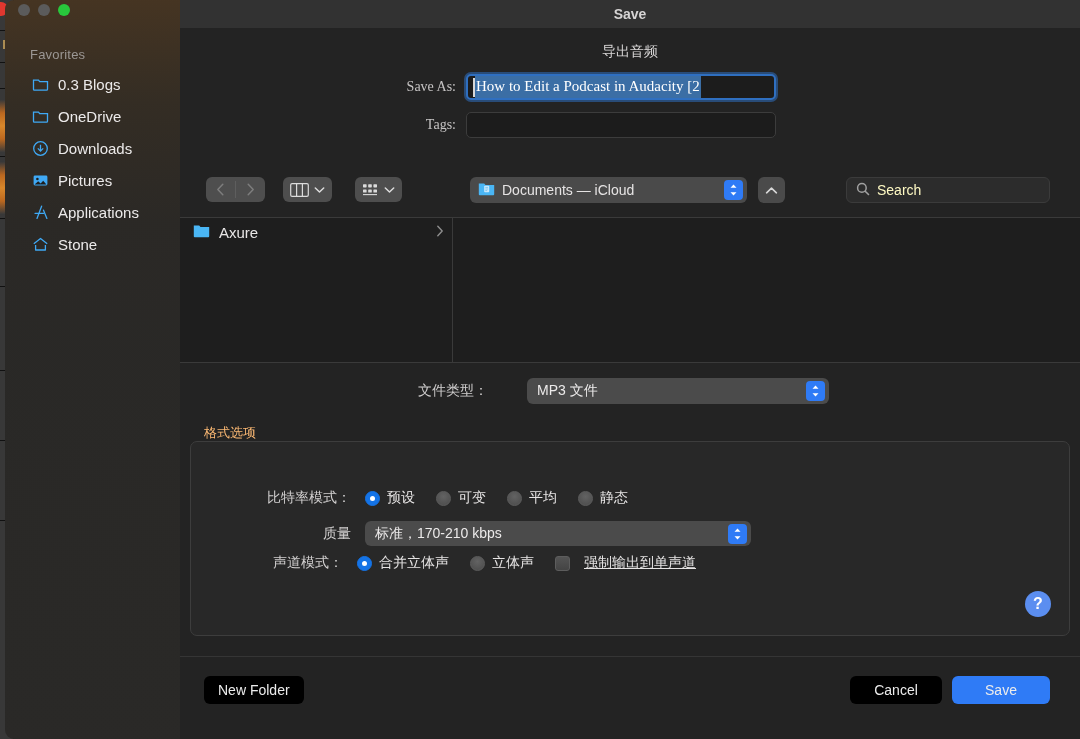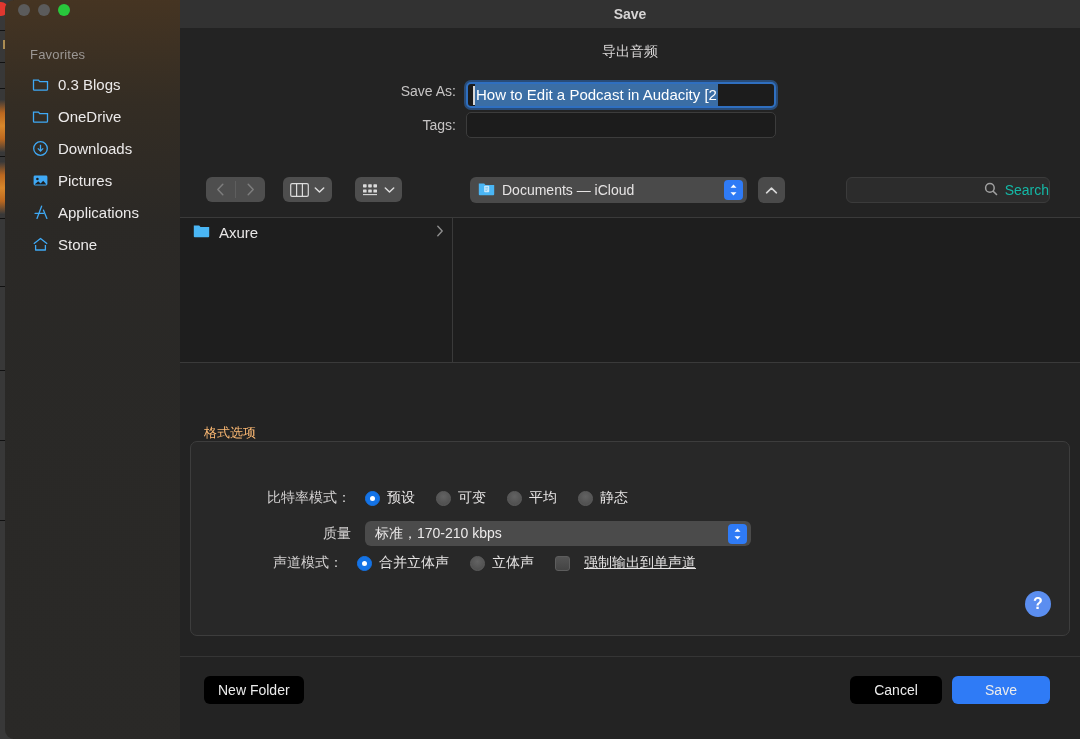--- a/index.html
+++ b/index.html
@@ -86,20 +86,21 @@
   #titlebar {
     position: absolute; left: 0; top: 0; width: 900px; height: 28px;
     background: #323232;
     display: flex; align-items: center; justify-content: center;
   }
   #titlebar .title { font-size: 14px; font-weight: bold; color: #d6d4d4; }
 
   #header-zone {
     position: absolute; left: 0; top: 28px; width: 900px; height: 138px;
     background: #232323;
+    font-family: Liberation Serif, serif;
   }
   .sheet-title {
     position: absolute; top: 15px; left: 0; width: 900px;
     text-align: center; font-size: 14px; color: #d9d7d7;
   }
   .field-row { position: absolute; display: flex; align-items: center; }
   .field-label {
     width: 100px; text-align: right; padding-right: 10px;
     font-size: 14px; color: #c6c4c4;
   }
@@ -109,21 +110,20 @@
   .text-field {
     width: 310px; height: 26px; border-radius: 5px;
     background: #1c1c1c; border: 1px solid #3c3c3c;
     display: flex; align-items: center; padding: 0 5px;
     overflow: hidden;
   }
   .text-field.focused {
     border: 2px solid #2f6fc0;
     box-shadow: 0 0 0 2px rgba(47,111,192,.55);
     background: #1c1c1c;
-    margin-top: 8px;
   }
   .sel-text {
     background: #3b6ea5; color: #ffffff;
     font-size: 15px; white-space: nowrap;
     padding: 2px 1px 3px 1px; line-height: 19px;
   }
   .caret-left {
     width: 2px; height: 19px; background: #d7d7d7; flex: 0 0 2px;
   }
 
@@ -159,21 +159,21 @@
   }
   .up-btn {
     position: absolute; left: 578px; top: 9px; width: 27px; height: 26px;
     background: #4a4a4a; border-radius: 6px;
     display: flex; align-items: center; justify-content: center; color: #d8d8d8;
   }
   .search-box {
     position: absolute; left: 666px; top: 9px; width: 204px; height: 26px;
     background: #2c2c2c; border: 1px solid #3b3b3b; border-radius: 6px;
     display: flex; align-items: center; gap: 7px; padding-left: 9px;
-    color: #14b8a6; font-size: 14px; justify-content: flex-end;
+    color: #fef9c3; font-size: 14px;
   }
 
   
   #browser {
     position: absolute; left: 0; top: 217px; width: 900px; height: 146px;
     background: #1e1e1e; border-top: 1px solid #3a3a3a; border-bottom: 1px solid #3a3a3a;
     display: flex;
   }
   .col {
     height: 100%; overflow: hidden;
@@ -467,20 +467,31 @@
           <span class="chev">
             <svg width="8" height="12" viewBox="0 0 8 12">
               <path d="M1.8 1.2l4.4 4.8-4.4 4.8" fill="none" stroke="#8d8d8d" stroke-width="1.4" stroke-linecap="round" stroke-linejoin="round"></path>
             </svg>
           </span>
         </div>
       </div>
       <div class="col second"></div>
     </div>
 
+    <div id="filetype-row">
+      <span class="ft-label">文件类型：</span>
+      <div class="popup-select" id="filetype-select">
+        <span>MP3 文件</span>
+        <span class="popup-arrows">
+          <svg width="9" height="14" viewBox="0 0 9 14">
+            <path d="M4.5 1.6l3 3.1h-6zM4.5 12.4l3-3.1h-6z" fill="#fff"></path>
+          </svg>
+        </span>
+      </div>
+    </div>
 
     <div class="group-label">格式选项</div>
 
     <div id="format-box">
 
       <div class="opt-row" style="left:42px; top:47px;">
         <span class="opt-label">比特率模式：</span>
         <span class="radio-group">
           <span class="radio on"></span>
           <span class="radio-label">预设</span>

